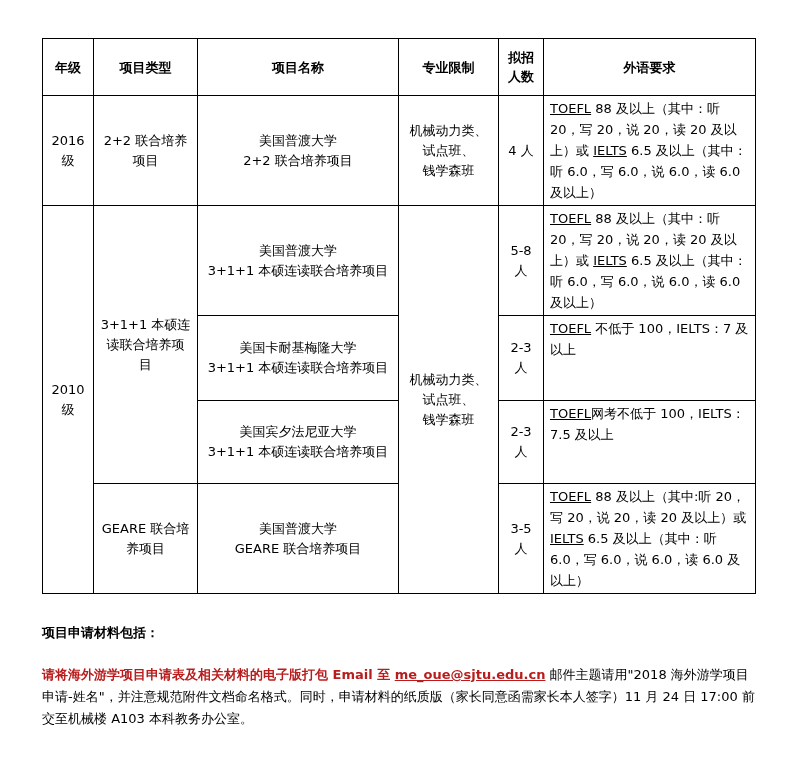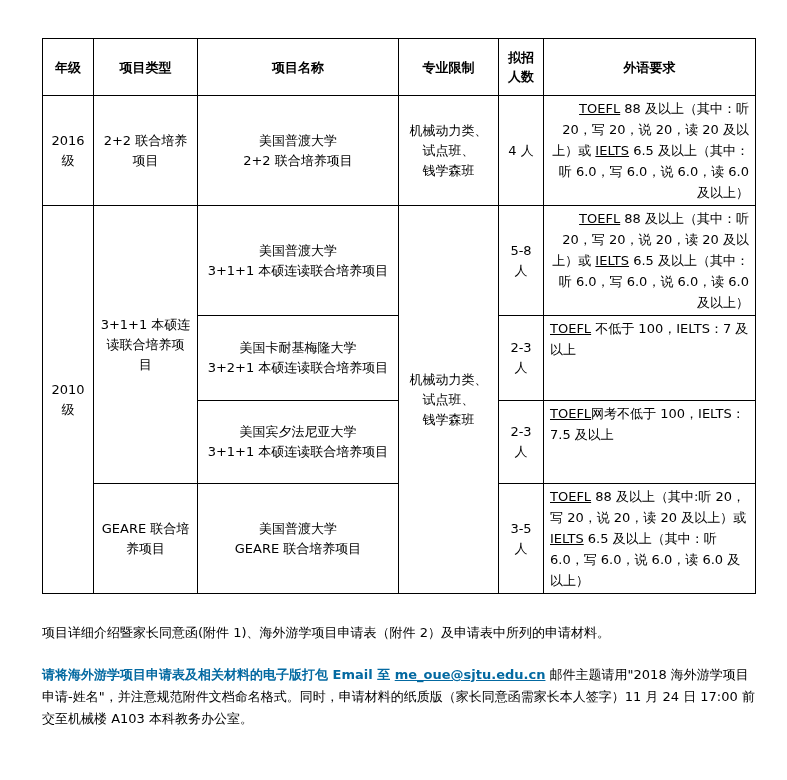--- a/index.html
+++ b/index.html
@@ -28,25 +28,25 @@
   tbody tr:nth-child(4){height:83px;}
   tbody tr:nth-child(5){height:83px;}
   td{
     text-align:center;vertical-align:middle;
     white-space:pre-line;line-height:20px;padding:2px 3px;
   }
   td.lang{
     white-space:normal;vertical-align:top;
     line-height:21px;padding:2px 6px;
   }
-  td.lang.center{text-align:right;}
+  td.lang.center{text-align:left;}
   td.lang.left{text-align:left;margin-left:36px;}
   .u{text-decoration:underline;}
   .b{font-weight:bold;}
-  .red{color:#0369a1;}
+  .red{color:#b91c1c;}
   .sec-h{font-weight:bold;margin:0;line-height:22px;}
   .sec-b{margin:0;line-height:22px;width:713px;}
   #sec0{margin-top:28px;}
   #sec1{margin-top:20px;}
 </style>
 </head>
 <body>
 
 <div>
 
@@ -95,21 +95,21 @@
 3+1+1 本硕连读联合培养项目</td>
           <td rowspan="4">机械动力类、
 试点班、
 钱学森班</td>
           <td>5-8
 人</td>
           <td class="lang center"><span class="u">TOEFL</span><span> 88 及以上（其中：听 20，写 20，说 20，读 20 及以上）或 </span><span class="u">IELTS</span><span> 6.5 及以上（其中：听 6.0，写 6.0，说 6.0，读 6.0 及以上）</span></td>
         </tr>
         <tr>
           <td>美国卡耐基梅隆大学
-3+2+1 本硕连读联合培养项目</td>
+3+1+1 本硕连读联合培养项目</td>
           <td>2-3
 人</td>
           <td class="lang left"><span class="u">TOEFL</span><span> 不低于 100，IELTS：7 及以上</span></td>
         </tr>
         <tr>
           <td>美国宾夕法尼亚大学
 3+1+1 本硕连读联合培养项目</td>
           <td>2-3
 人</td>
           <td class="lang left"><span class="u">TOEFL</span><span>网考不低于 100，IELTS：7.5 及以上</span></td>
@@ -120,20 +120,20 @@
           <td>美国普渡大学
 GEARE 联合培养项目</td>
           <td>3-5
 人</td>
           <td class="lang left"><span class="u">TOEFL</span><span> 88 及以上（其中:听 20，写 20，说 20，读 20 及以上）或 </span><span class="u">IELTS</span><span> 6.5 及以上（其中：听 6.0，写 6.0，说 6.0，读 6.0 及以上）</span></td>
         </tr>
       </tbody>
   </table>
 
   <div id="sec0">
-    <p class="sec-b"><span>项目详细介绍暨家长同意函(附件 1)、海外游学项目申请表（附件 2）及申请表中所列的申请材料。</span></p>
+    <p class="sec-h">项目申请材料包括：</p>
   </div>
 
   <div id="sec1">
     <p class="sec-b"><span class="b red">请将海外游学项目申请表及相关材料的电子版打包 Email 至 </span><span class="u b red">me_oue@sjtu.edu.cn</span><span> 邮件主题请用"2018 海外游学项目申请-姓名"，并注意规范附件文档命名格式。同时，申请材料的纸质版（家长同意函需家长本人签字）11 月 24 日 17:00 前交至机械楼 A103 本科教务办公室。</span></p>
   </div>
 
 </div>
 
 </body></html>

